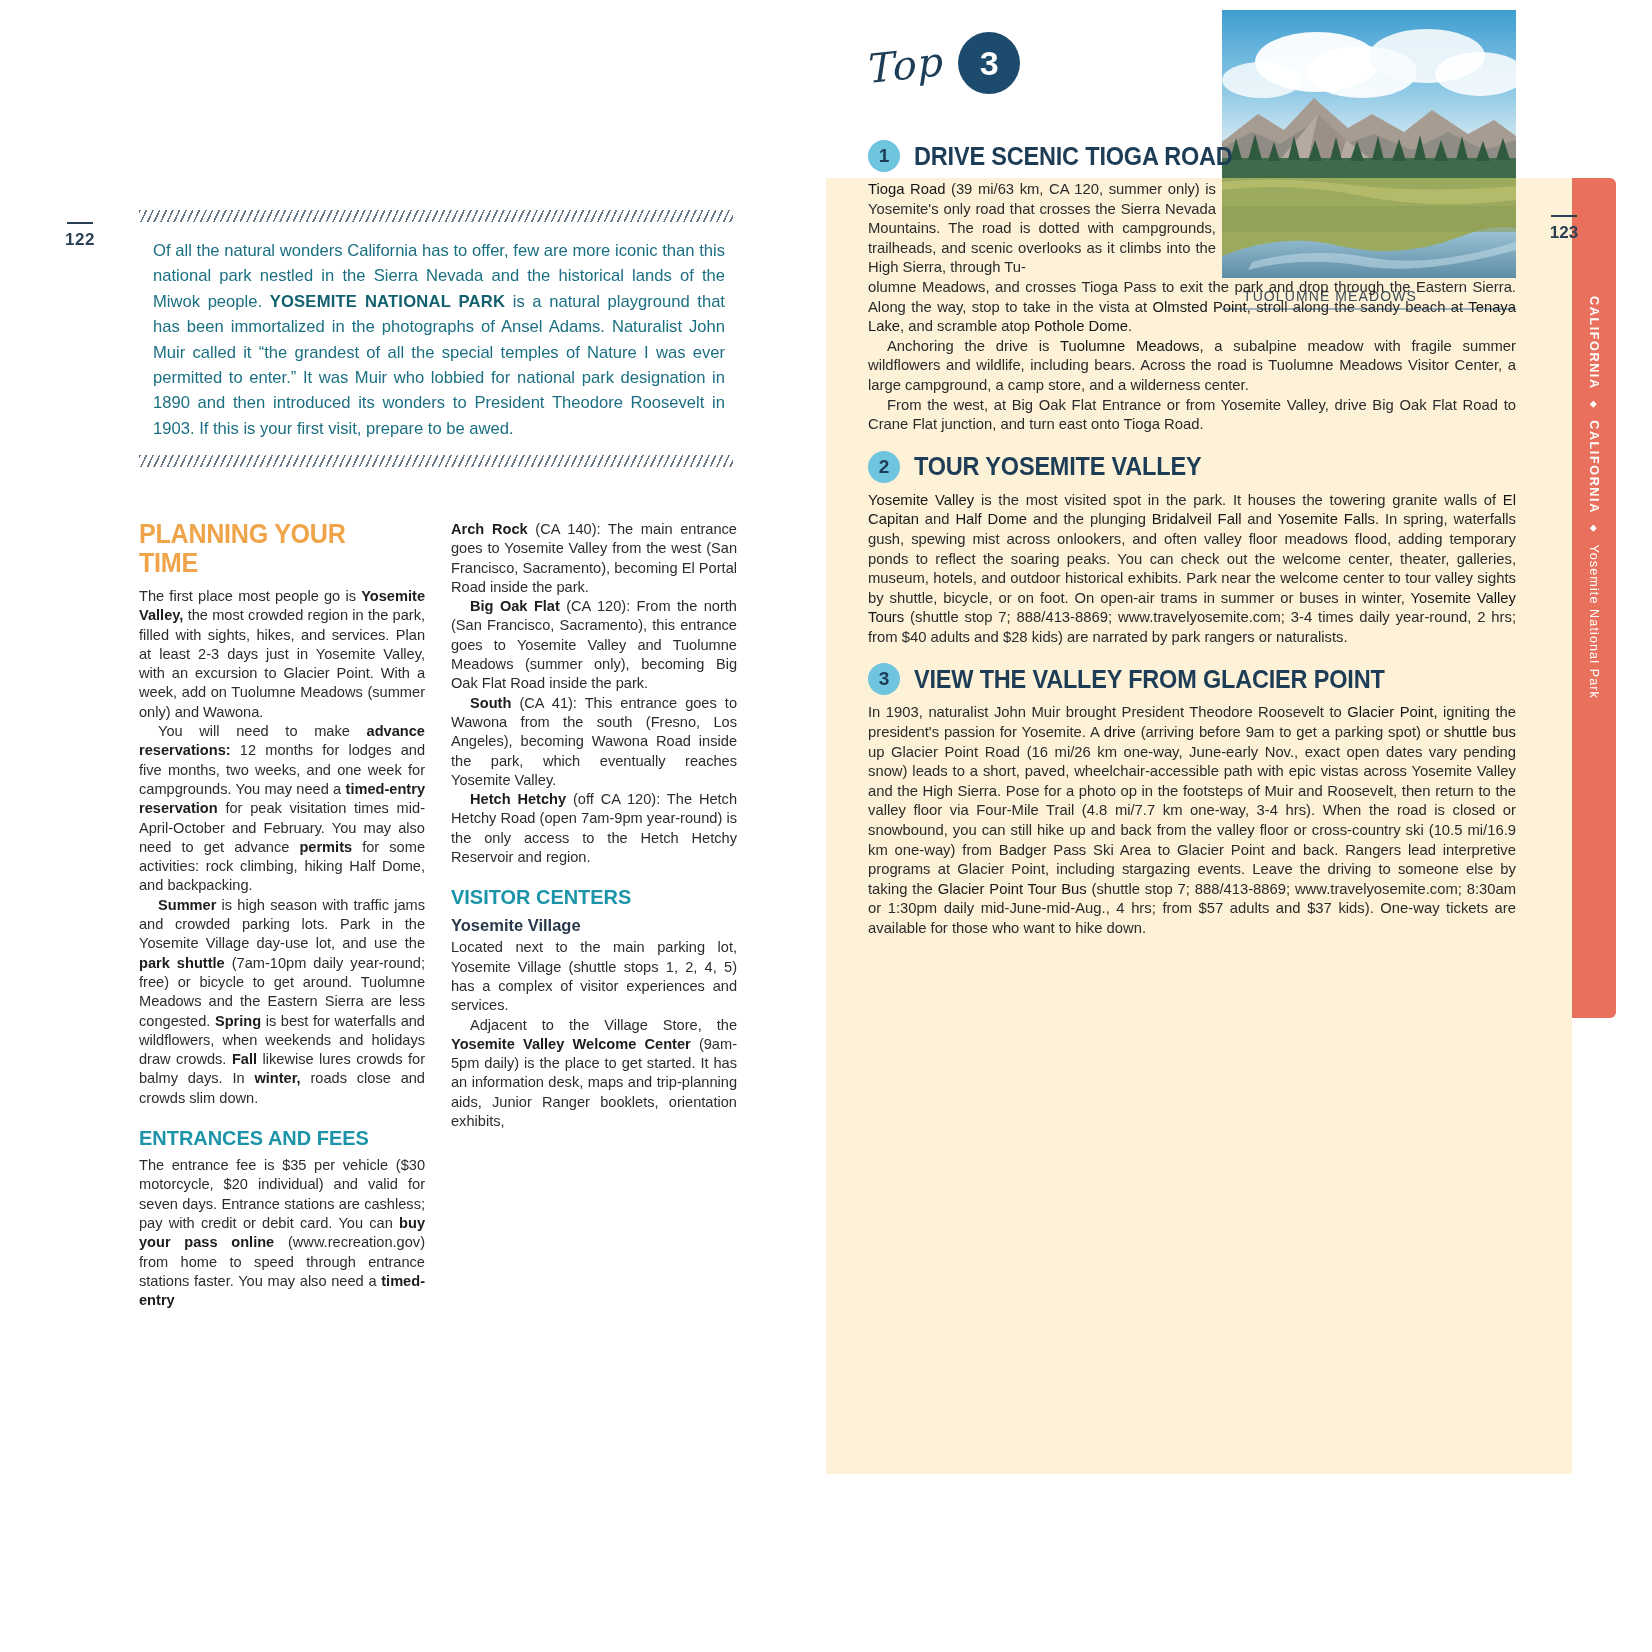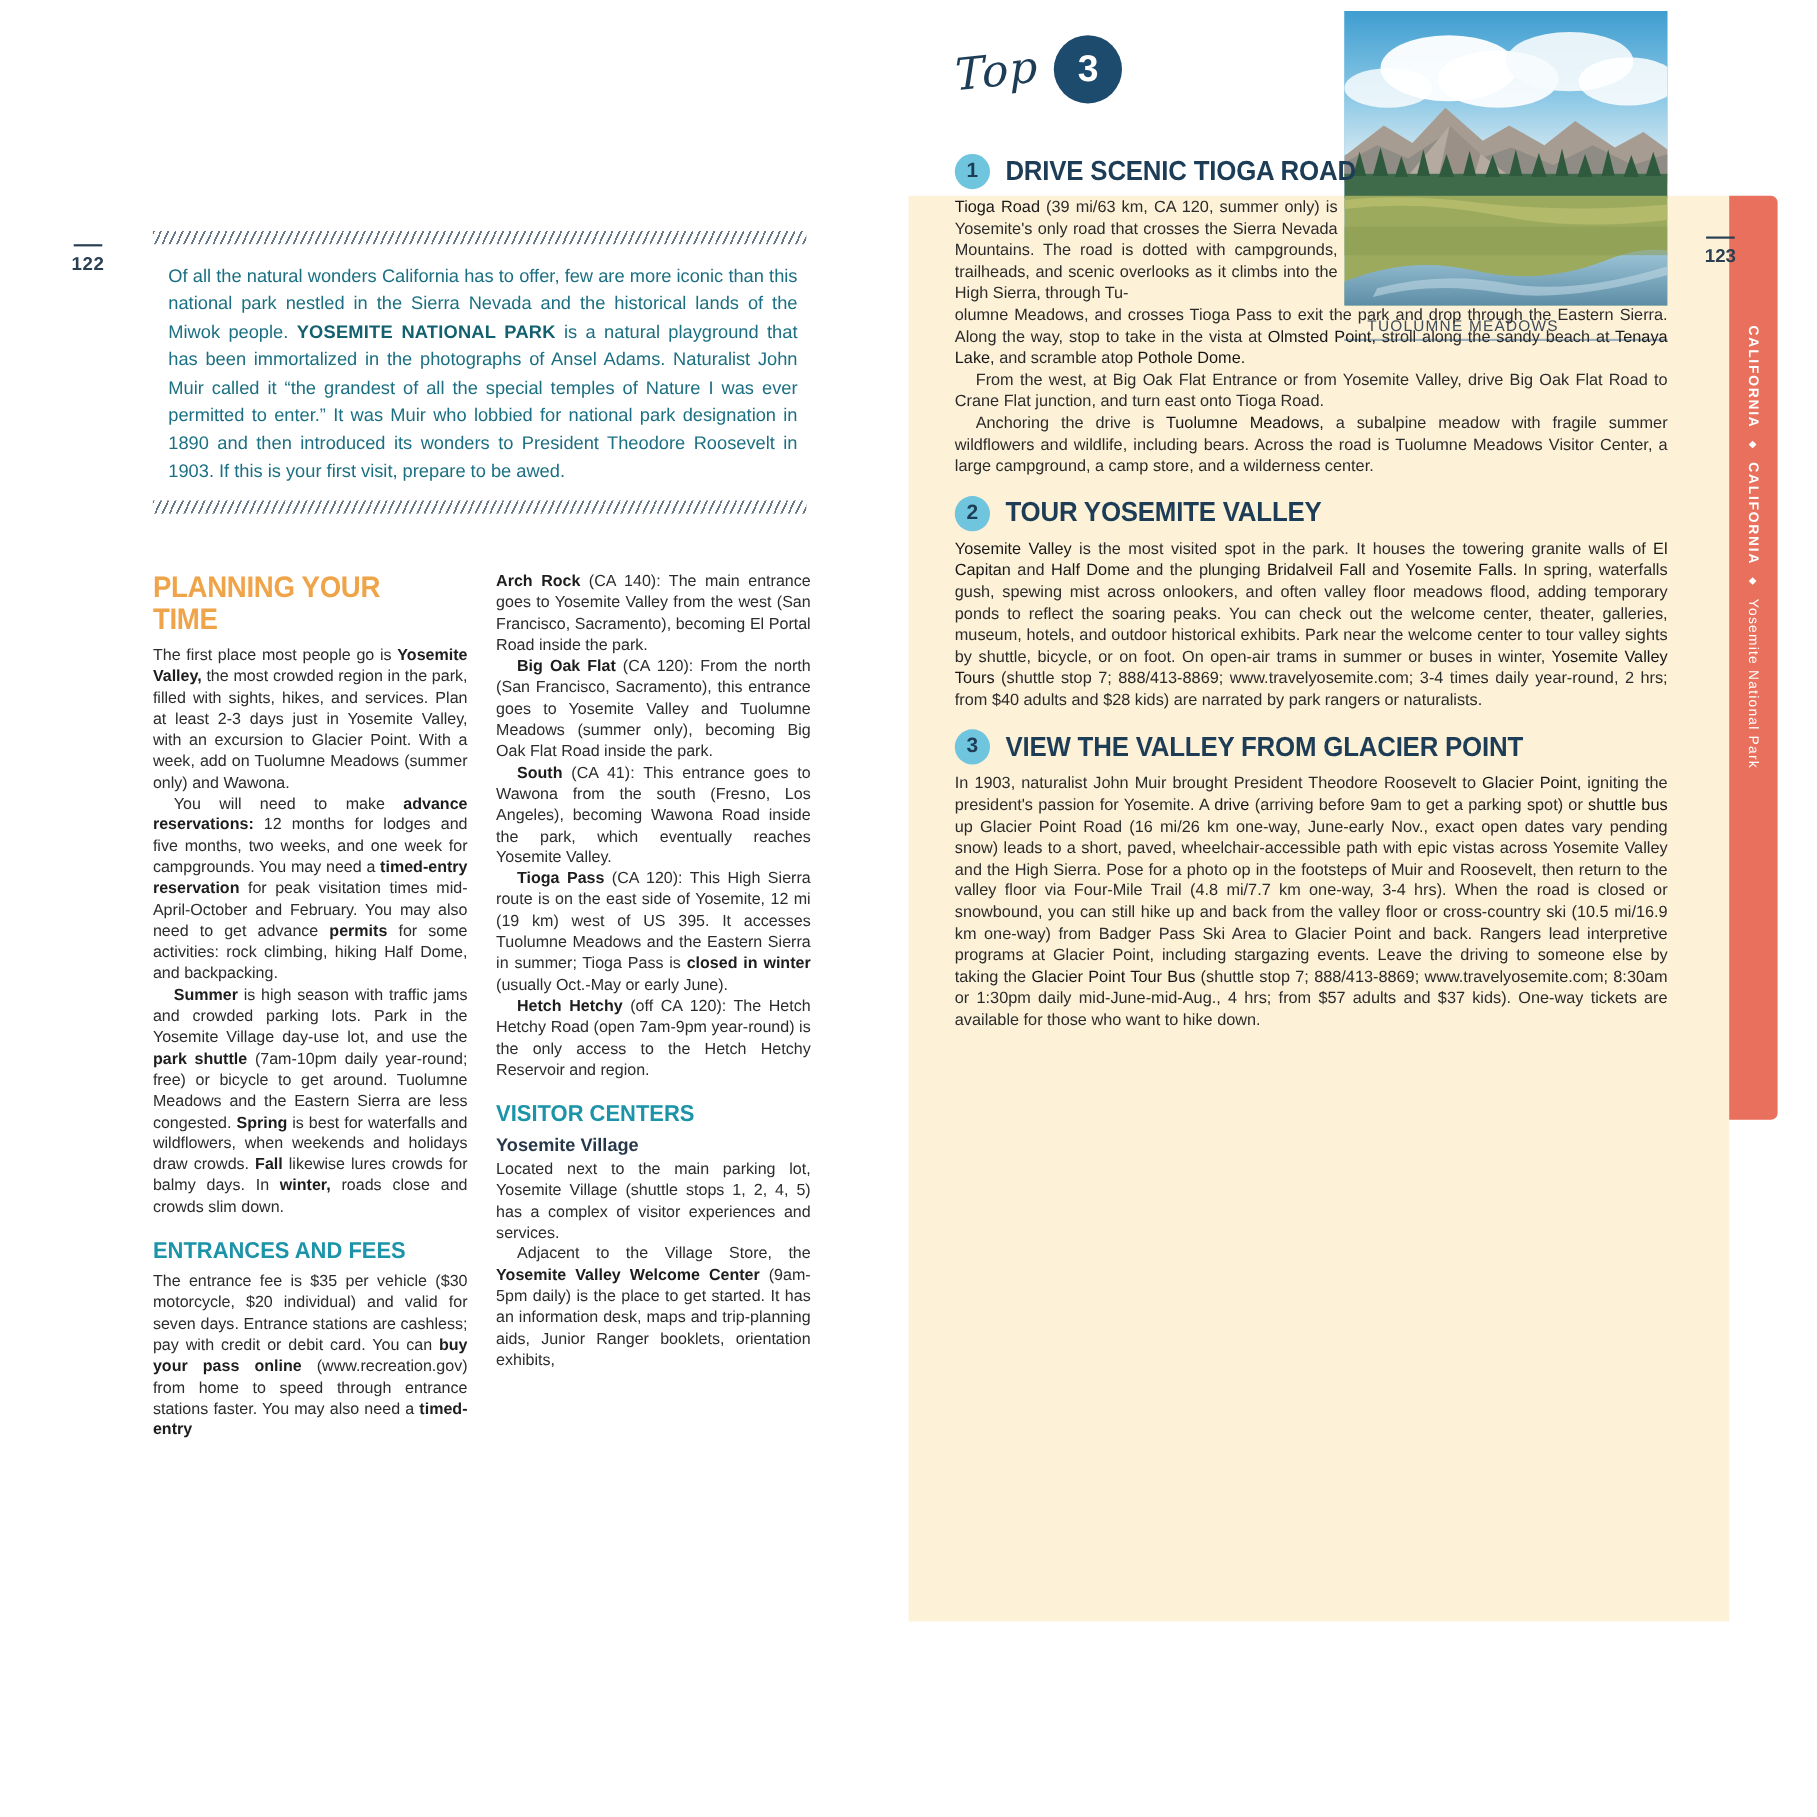--- a/index.html
+++ b/index.html
@@ -312,21 +312,20 @@
       </div>
 
       <div class="col right">
 
         <p class="body"><b>Arch Rock</b> (CA 140): The main entrance goes to Yosemite Valley from the west (San Francisco, Sacramento), becoming El Portal Road inside the park.</p>
 
         <p class="body"><b>Big Oak Flat</b> (CA 120): From the north (San Francisco, Sacramento), this entrance goes to Yosemite Valley and Tuolumne Meadows (summer only), becoming Big Oak Flat Road inside the park.</p>
 
         <p class="body"><b>South</b> (CA 41): This entrance goes to Wawona from the south (Fresno, Los Angeles), becoming Wawona Road inside the park, which eventually reaches Yosemite Valley.</p>
 
-        <p class="body"><b>Tioga Pass</b> (CA 120): This High Sierra route is on the east side of Yosemite, 12 mi (19 km) west of US 395. It accesses Tuolumne Meadows and the Eastern Sierra in summer; Tioga Pass is <b>closed in winter</b> (usually Oct.-May or early June).</p>
 
         <p class="body"><b>Hetch Hetchy</b> (off CA 120): The Hetch Hetchy Road (open 7am-9pm year-round) is the only access to the Hetch Hetchy Reservoir and region.</p>
 
         <h2 class="sec-teal">VISITOR CENTERS</h2>
         <h3 class="sub-dark">Yosemite Village</h3>
 
         <p class="body">Located next to the main parking lot, Yosemite Village (shuttle stops 1, 2, 4, 5) has a complex of visitor experiences and services.</p>
 
         <p class="body">Adjacent to the Village Store, the <b>Yosemite Valley Welcome Center</b> (9am-5pm daily) is the place to get started. It has an information desk, maps and trip-planning aids, Junior Ranger booklets, orientation exhibits,</p>
       </div>
@@ -416,22 +415,22 @@
 
     <div class="r-content">
 
       <div class="item">
         <div class="item-head">
           <div class="num">1</div>
           <div class="item-title narrow-1">DRIVE SCENIC TIOGA ROAD</div>
         </div>
         <p class="rbody narrow-1"><b>Tioga Road</b> (39 mi/63 km, CA 120, summer only) is Yosemite's only road that crosses the Sierra Nevada Mountains. The road is dotted with campgrounds, trailheads, and scenic overlooks as it climbs into the High Sierra, through Tu-</p>
         <p class="rbody" style="text-indent:0">olumne Meadows, and crosses Tioga Pass to exit the park and drop through the Eastern Sierra. Along the way, stop to take in the vista at <b>Olmsted Point,</b> stroll along the sandy beach at <b>Tenaya Lake,</b> and scramble atop <b>Pothole Dome.</b></p>
+        <p class="rbody">Anchoring the drive is <b>Tuolumne Meadows,</b> a subalpine meadow with fragile summer wildflowers and wildlife, including bears. Across the road is Tuolumne Meadows Visitor Center, a large campground, a camp store, and a wilderness center.</p>
         <p class="rbody">From the west, at Big Oak Flat Entrance or from Yosemite Valley, drive Big Oak Flat Road to Crane Flat junction, and turn east onto Tioga Road.</p>
-        <p class="rbody">Anchoring the drive is <b>Tuolumne Meadows,</b> a subalpine meadow with fragile summer wildflowers and wildlife, including bears. Across the road is Tuolumne Meadows Visitor Center, a large campground, a camp store, and a wilderness center.</p>
       </div>
 
       <div class="item">
         <div class="item-head">
           <div class="num">2</div>
           <div class="item-title">TOUR YOSEMITE VALLEY</div>
         </div>
         <p class="rbody"><b>Yosemite Valley</b> is the most visited spot in the park. It houses the towering granite walls of <b>El Capitan</b> and <b>Half Dome</b> and the plunging <b>Bridalveil Fall</b> and <b>Yosemite Falls.</b> In spring, waterfalls gush, spewing mist across onlookers, and often valley floor meadows flood, adding temporary ponds to reflect the soaring peaks. You can check out the welcome center, theater, galleries, museum, hotels, and outdoor historical exhibits. Park near the welcome center to tour valley sights by shuttle, bicycle, or on foot. On open-air trams in summer or buses in winter, <b>Yosemite Valley Tours</b> (shuttle stop 7; 888/413-8869; www.travelyosemite.com; 3-4 times daily year-round, 2 hrs; from $40 adults and $28 kids) are narrated by park rangers or naturalists.</p>
       </div>
 

